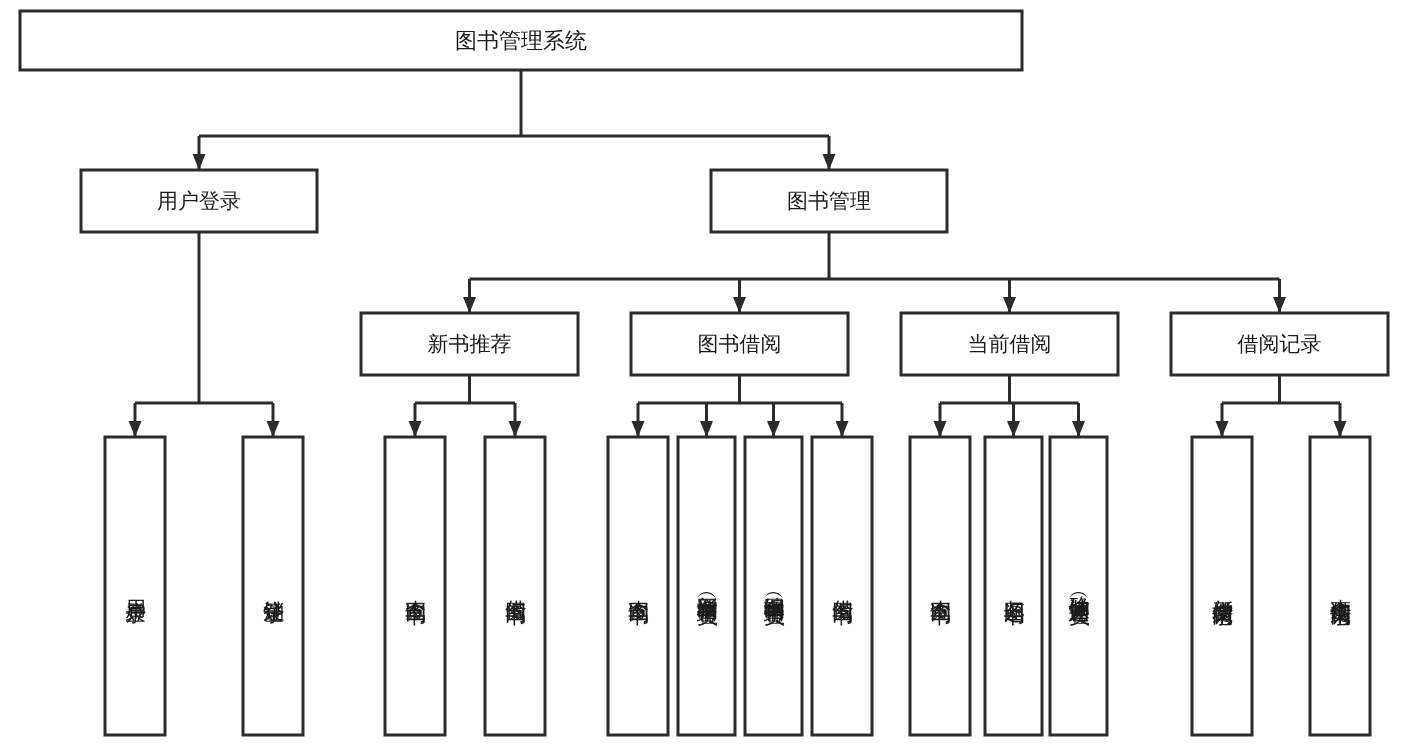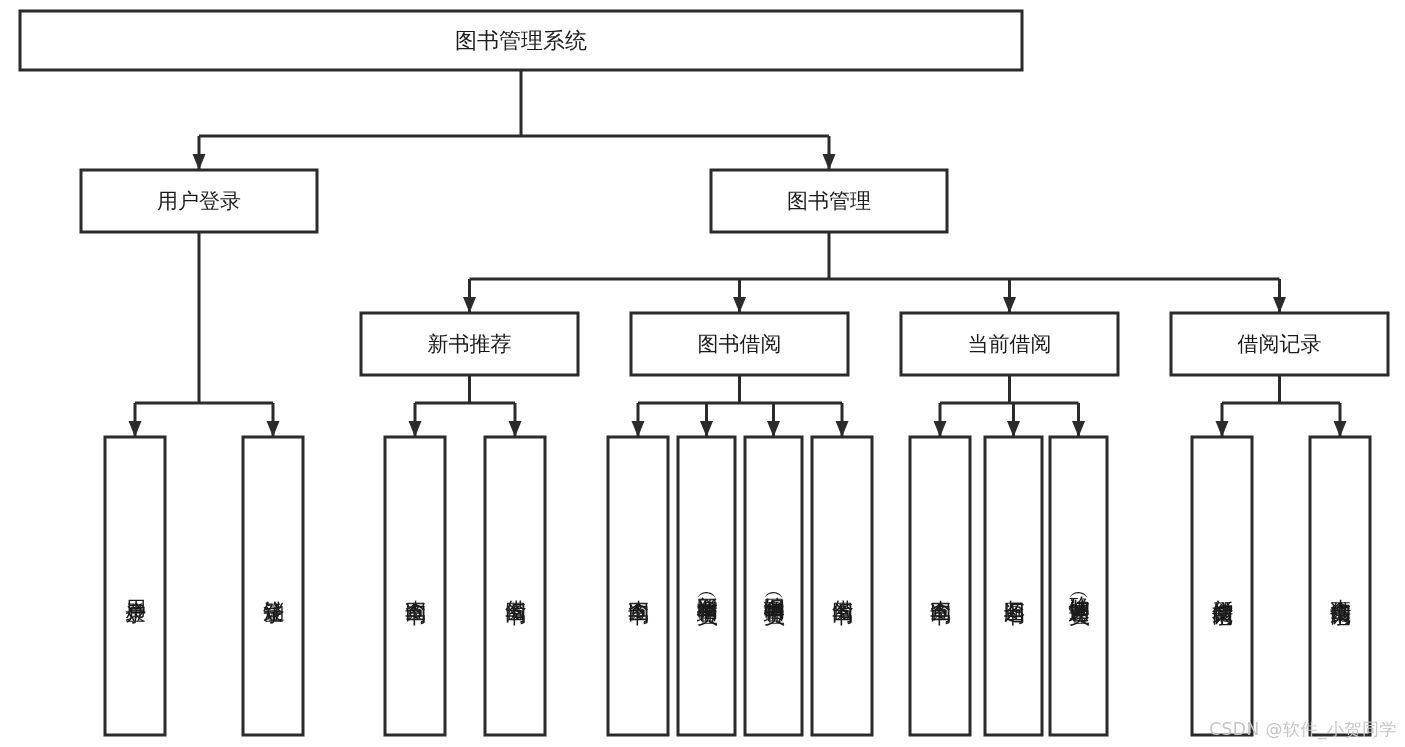--- a/index.html
+++ b/index.html
@@ -181,14 +181,13 @@
       <div class="leaf-label-wrap" style="left: 608px; top: 437px; width: 60px; height: 298px;">查询图书</div>
       <div class="leaf-label-wrap" style="left: 678px; top: 437px; width: 57px; height: 298px;">新增图书（管理员）</div>
       <div class="leaf-label-wrap" style="left: 745px; top: 437px; width: 57px; height: 298px;">编辑图书（管理员）</div>
       <div class="leaf-label-wrap" style="left: 812px; top: 437px; width: 60px; height: 298px;">借阅图书</div>
       <div class="leaf-label-wrap" style="left: 910px; top: 437px; width: 60px; height: 298px;">查询图书</div>
       <div class="leaf-label-wrap" style="left: 985px; top: 437px; width: 57px; height: 298px;">归还图书</div>
       <div class="leaf-label-wrap" style="left: 1050px; top: 437px; width: 57px; height: 298px;">确认归还（管理员）</div>
       <div class="leaf-label-wrap" style="left: 1192px; top: 437px; width: 60px; height: 298px;">新增借阅记录</div>
       <div class="leaf-label-wrap" style="left: 1310px; top: 437px; width: 60px; height: 298px;">查询借阅记录</div>
     </div>
-  <div class="watermark">CSDN @软件_小贺同学</div>
 </div>
 
 </body></html>

